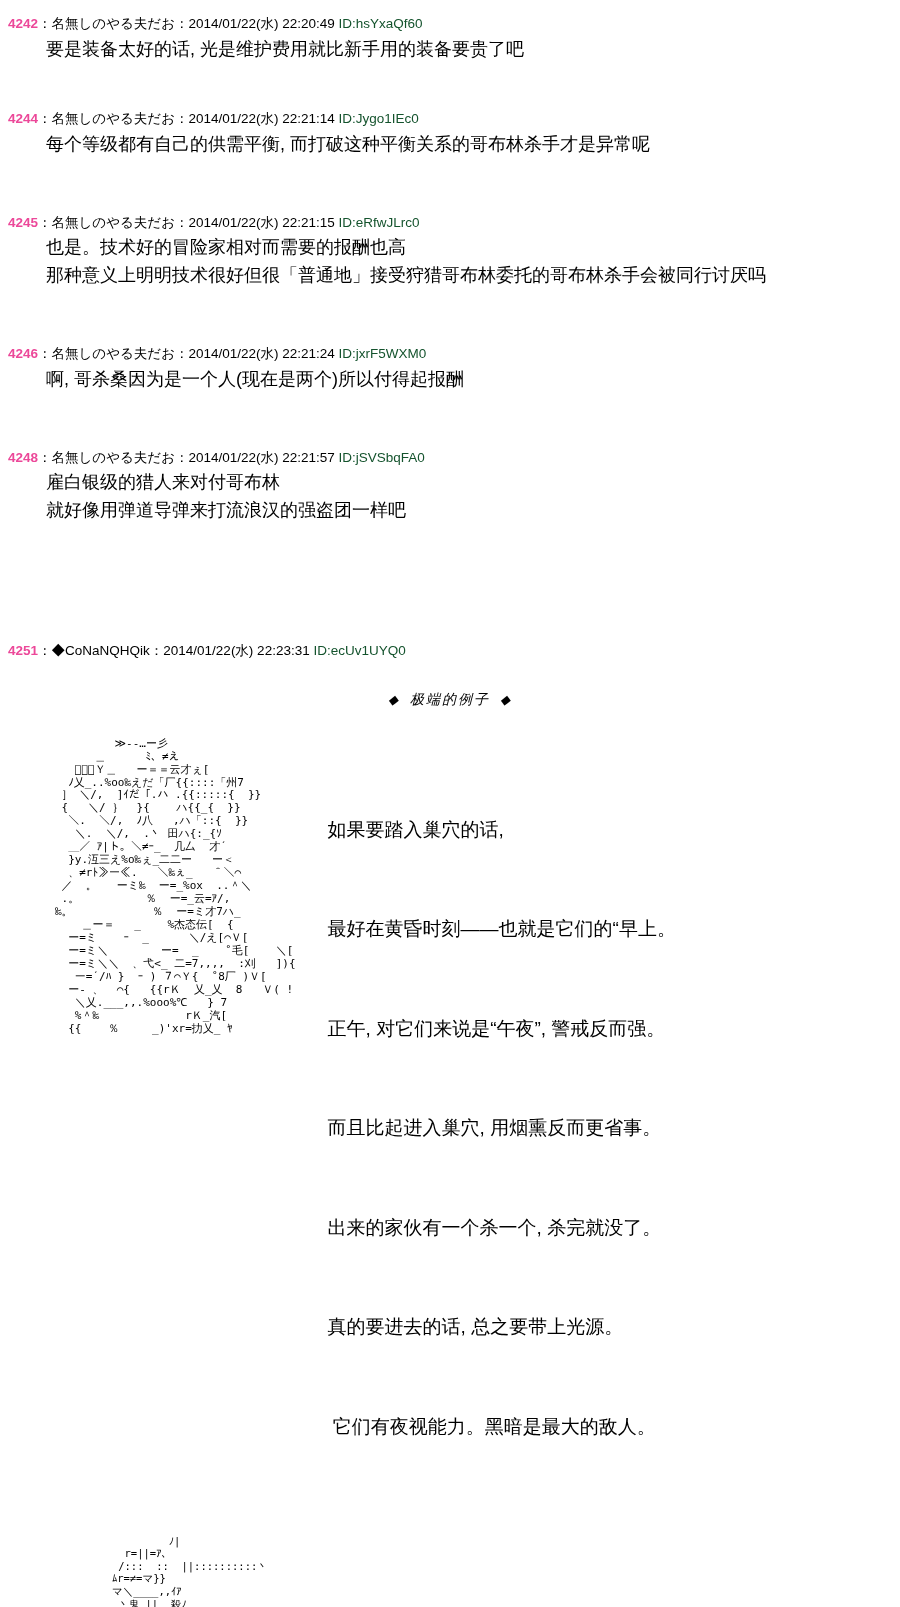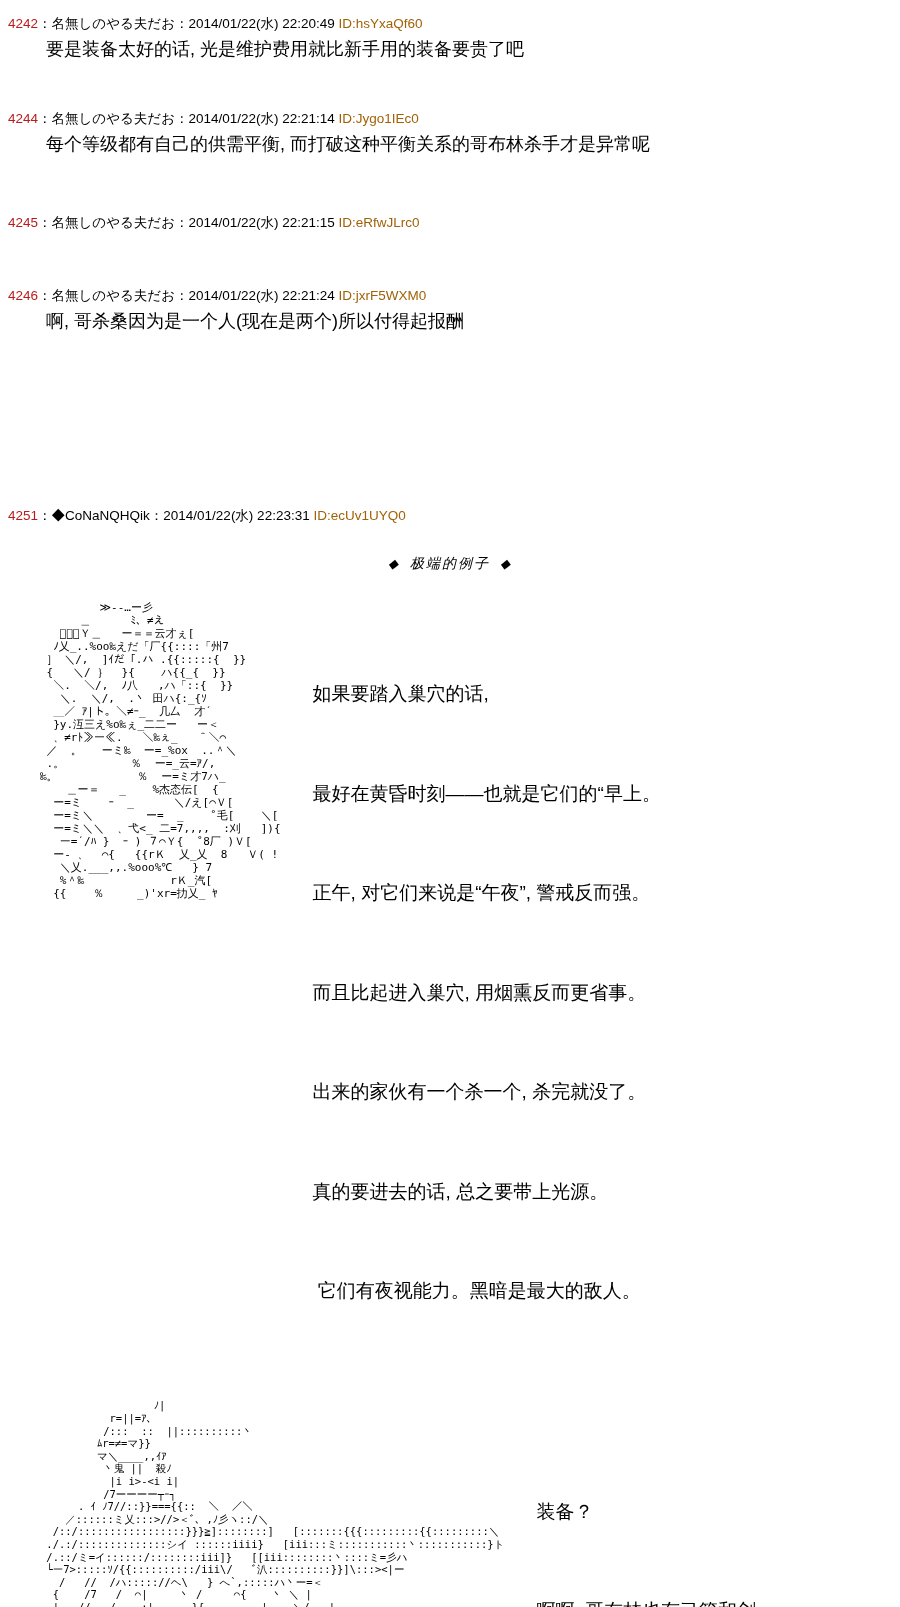--- a/index.html
+++ b/index.html
@@ -21,26 +21,26 @@
   .post {
     margin: 0 0 0 0;
     padding: 0 12px 0 8px;
   }
   .post-header {
     font-size: 13.5px;
     line-height: 1.45;
     color: #000;
     white-space: nowrap;
   }
-  .post-num { color: #b91c1c; }
+  .post-num { color: #ec4899; font-weight: bold; }
   .post-sep { color: #000; }
   .post-name { color: #000; }
   .post-name.trip { color: #000; }
   .post-date { color: #000; }
-  .post-id { color: #a16207; }
+  .post-id { color: #14532d; }
   .post-body {
     margin: 2px 0 0 38px;
     font-size: 18px;
     line-height: 1.55;
     white-space: pre-wrap;
   }
   .spacer-sm { height: 46px; }
   .spacer-md { height: 54px; }
   .spacer-lg { height: 62px; }
 
@@ -53,20 +53,21 @@
   }
   .section-title .diamond {
     font-size: 13px;
     margin: 0 10px;
   }
 
   .aa-block {
     display: flex;
     align-items: flex-start;
     margin: 12px 0 0 0;
+    padding-left: 15px;
   }
   .aa-art {
     font-family: "DejaVu Sans Mono", "Liberation Mono", monospace;
     font-size: 11px;
     line-height: 1.18;
     white-space: pre;
     color: #000;
     padding-left: 40px;
     letter-spacing: 0;
   }
@@ -106,31 +107,40 @@
       <span class="post-num">4244</span><span class="post-sep">：</span><span class="post-name">名無しのやる夫だお</span><span class="post-sep">：</span><span class="post-date">2014/01/22(水) 22:21:14</span> <span class="post-id">ID:Jygo1IEc0</span>
     </div>
     <div class="post-body">每个等级都有自己的供需平衡, 而打破这种平衡关系的哥布林杀手才是异常呢</div>
   </div>
   <div class="spacer-md"></div>
 
   <div class="post">
     <div class="post-header">
       <span class="post-num">4245</span><span class="post-sep">：</span><span class="post-name">名無しのやる夫だお</span><span class="post-sep">：</span><span class="post-date">2014/01/22(水) 22:21:15</span> <span class="post-id">ID:eRfwJLrc0</span>
     </div>
+    <div class="post-body">也是。技术好的冒险家相对而需要的报酬也高
+那种意义上明明技术很好但很「普通地」接受狩猎哥布林委托的哥布林杀手会被同行讨厌吗</div>
   </div>
   <div class="spacer-md"></div>
 
   <div class="post">
     <div class="post-header">
       <span class="post-num">4246</span><span class="post-sep">：</span><span class="post-name">名無しのやる夫だお</span><span class="post-sep">：</span><span class="post-date">2014/01/22(水) 22:21:24</span> <span class="post-id">ID:jxrF5WXM0</span>
     </div>
     <div class="post-body">啊, 哥杀桑因为是一个人(现在是两个)所以付得起报酬</div>
   </div>
   <div class="spacer-md"></div>
 
+  <div class="post">
+    <div class="post-header">
+      <span class="post-num">4248</span><span class="post-sep">：</span><span class="post-name">名無しのやる夫だお</span><span class="post-sep">：</span><span class="post-date">2014/01/22(水) 22:21:57</span> <span class="post-id">ID:jSVSbqFA0</span>
+    </div>
+    <div class="post-body">雇白银级的猎人来对付哥布林
+就好像用弹道导弹来打流浪汉的强盗团一样吧</div>
+  </div>
   <div class="spacer-md"></div>
 
   <div class="spacer-lg"></div>
 
   <div class="post">
     <div class="post-header">
       <span class="post-num">4251</span><span class="post-sep">：</span><span class="post-name trip">◆CoNaNQHQik</span><span class="post-sep">：</span><span class="post-date">2014/01/22(水) 22:23:31</span> <span class="post-id">ID:ecUv1UYQ0</span>
     </div>
   </div>
 

